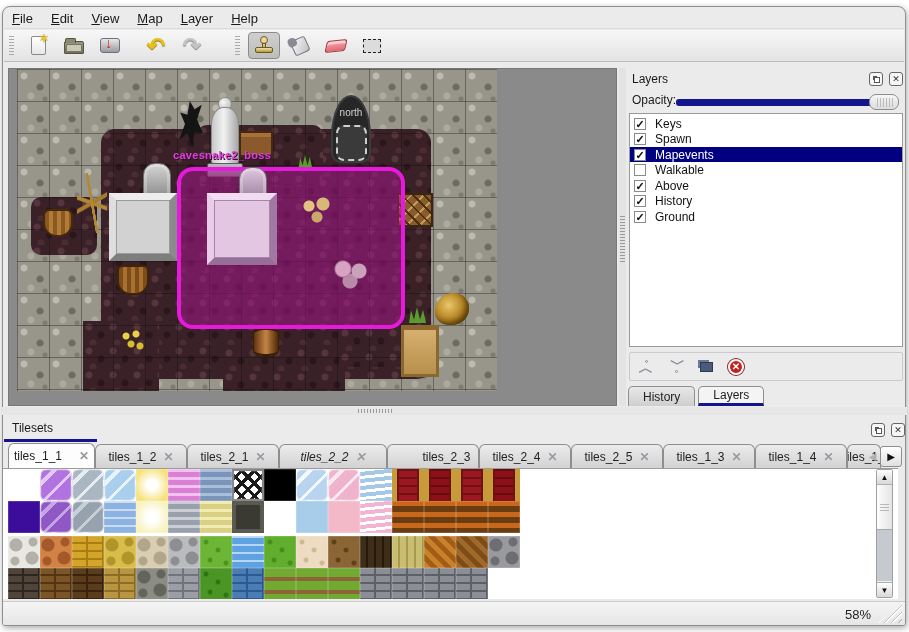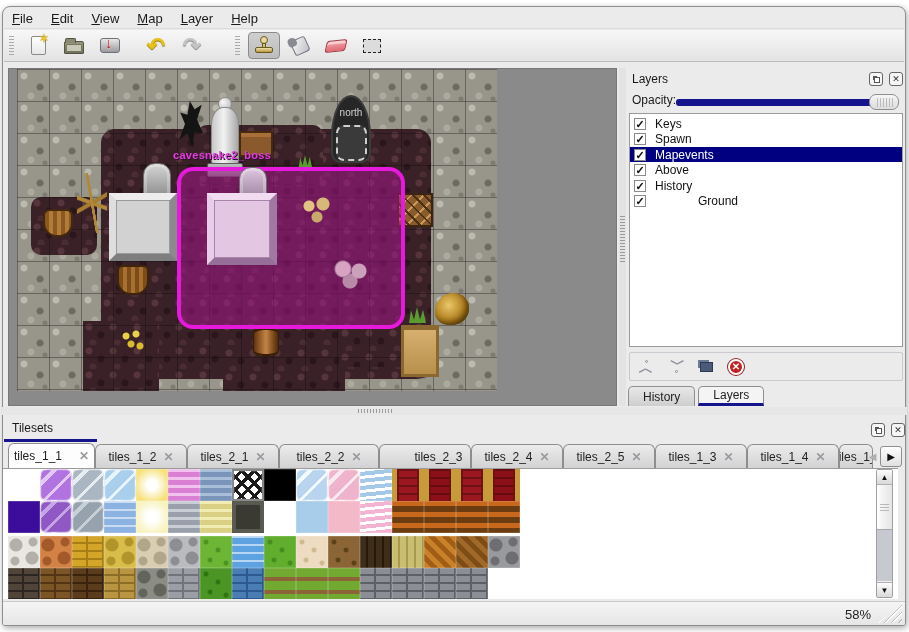--- a/index.html
+++ b/index.html
@@ -380,30 +380,34 @@
     </div>
     <div class="layer-row">
       <div class="checkbox">✓</div>
       <div style="border: 0px; background: none;">Spawn</div>
     </div>
     <div class="layer-row selected">
       <div class="checkbox">✓</div>
       <div style="border: 0px; background: none;">Mapevents</div>
     </div>
     <div class="layer-row">
+      <div class="checkbox"></div>
+      <div style="border: 0px; background: none;">Walkable</div>
+    </div>
+    <div class="layer-row">
       <div class="checkbox">✓</div>
       <div style="border: 0px; background: none;">Above</div>
     </div>
     <div class="layer-row">
       <div class="checkbox">✓</div>
       <div style="border: 0px; background: none;">History</div>
     </div>
     <div class="layer-row">
       <div class="checkbox">✓</div>
-      <div style="border: 0px; background: none; margin-left: 43px;">Ground</div>
+      <div style="border: 0px; background: none;">Ground</div>
     </div>
   </div>
 <div class="layer-actions">
   <span class="act-btn">
       <span class="chev"><span class="dot"></span>︿</span>
     </span>
   <span class="act-btn">
       <span class="chev" style="transform:rotate(180deg)"><span class="dot"></span>︿</span>
     </span>
   <span class="act-btn">
@@ -430,21 +434,21 @@
       <span class="ts-close">✕</span>
     </div>
     <div class="ts-tab" style="width: 92px;">
       <span>tiles_1_2</span>
       <span class="ts-close">✕</span>
     </div>
     <div class="ts-tab" style="width: 92px;">
       <span>tiles_2_1</span>
       <span class="ts-close">✕</span>
     </div>
-    <div class="ts-tab" style="width: 100px;">
+    <div class="ts-tab" style="width: 108px; font-style: italic;">
       <span>tiles_2_2</span>
       <span class="ts-close">✕</span>
     </div>
     <div class="ts-tab" style="width: 92px; padding-left: 44px;">
       <span>tiles_2_3</span>
       <span class="ts-close">✕</span>
     </div>
     <div class="ts-tab" style="width: 92px;">
       <span>tiles_2_4</span>
       <span class="ts-close">✕</span>

